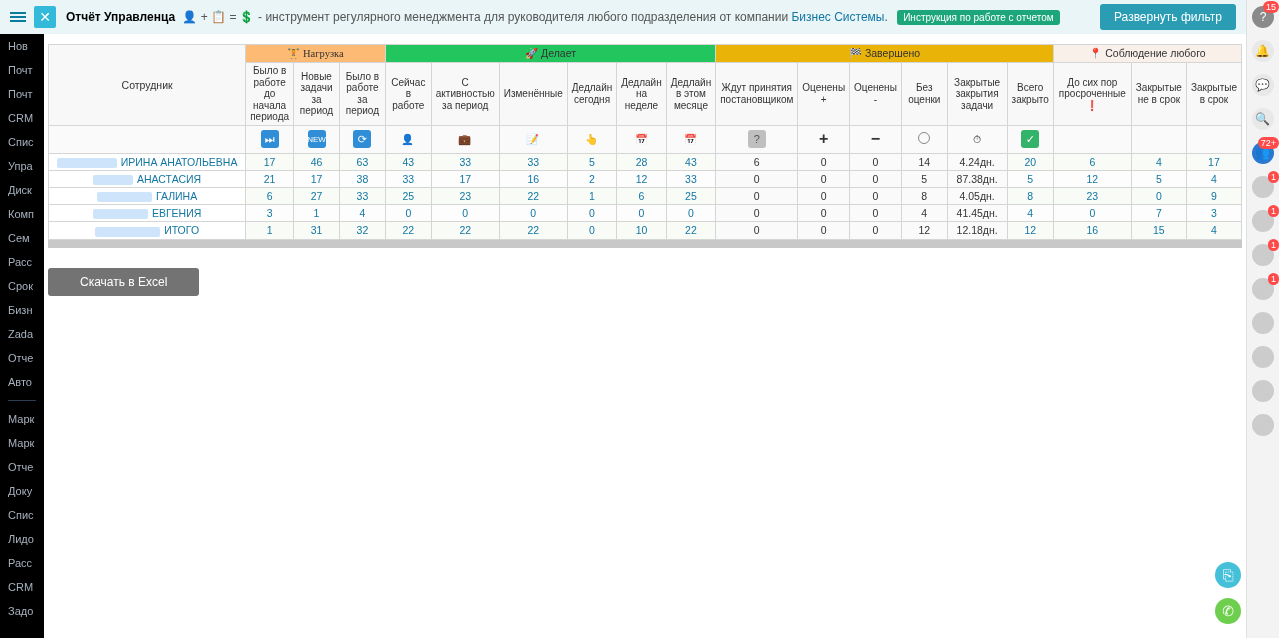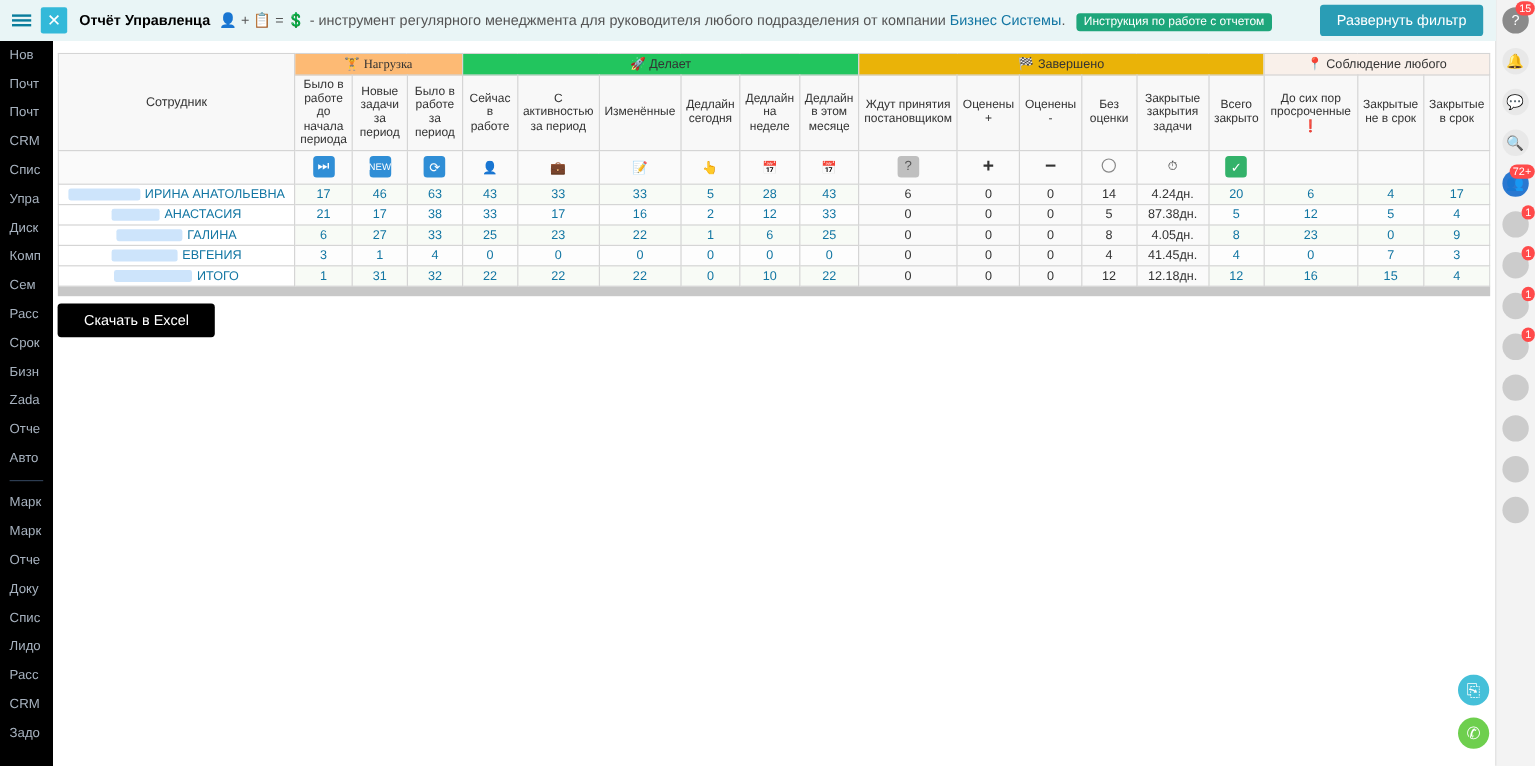--- a/index.html
+++ b/index.html
@@ -69,21 +69,21 @@
 
 col.emp-col { width:200px; }
 col.num-col { width:46px; }
 col.speed-col { width:60px; }
 col.wait-col { width:76px; }
 col.late-col { width:78px; }
 
 .h-scroll { height:8px; background:#f1f1f1; }
 .h-scroll .thumb { height:8px; background:#c8c8c8; }
 
-.btn-excel { background:#000000; color:#fff; border:0; padding:7px 22px; border-radius:3px; font-size:12px; cursor:pointer; }
+.btn-excel { margin-top:14px; background:#737373; color:#fff; border:0; padding:7px 32px; border-radius:3px; font-size:12px; cursor:pointer; }
 
 
 .float-btns { position:fixed; right:38px; bottom:14px; display:flex; flex-direction:column; gap:10px; }
 .float-btns .fb { width:26px; height:26px; border-radius:50%; display:flex; align-items:center; justify-content:center; color:#fff; font-size:14px; cursor:pointer; }
 .fb-doc { background:#45c0d9; }
 .fb-call { background:#6ecf4e; }
 </style>
 </head>
 <body>
 

